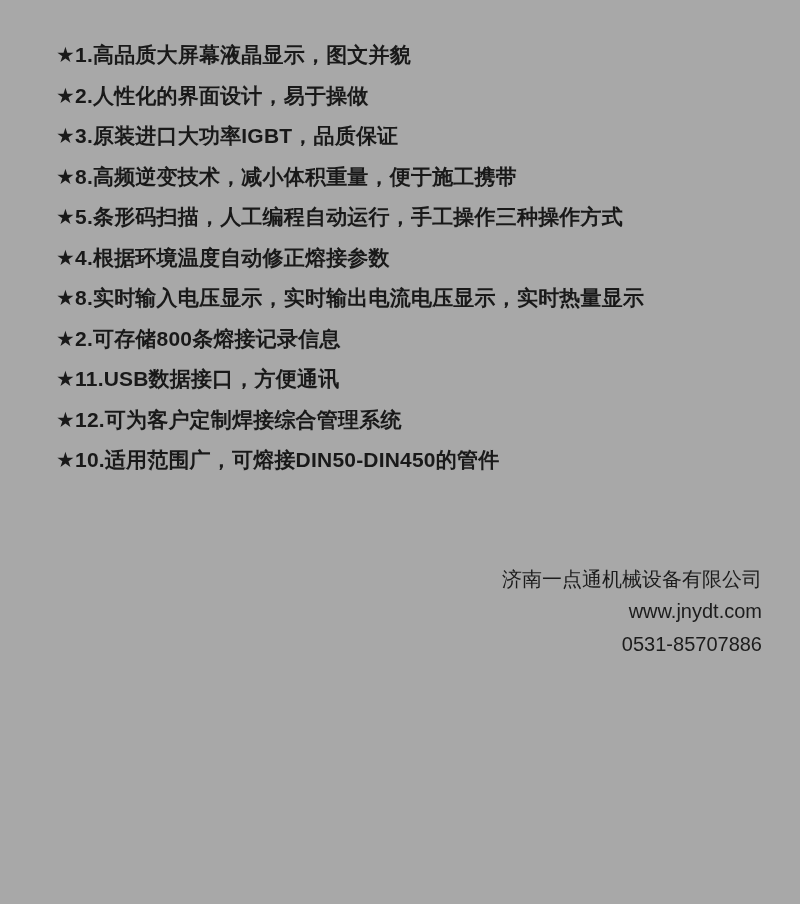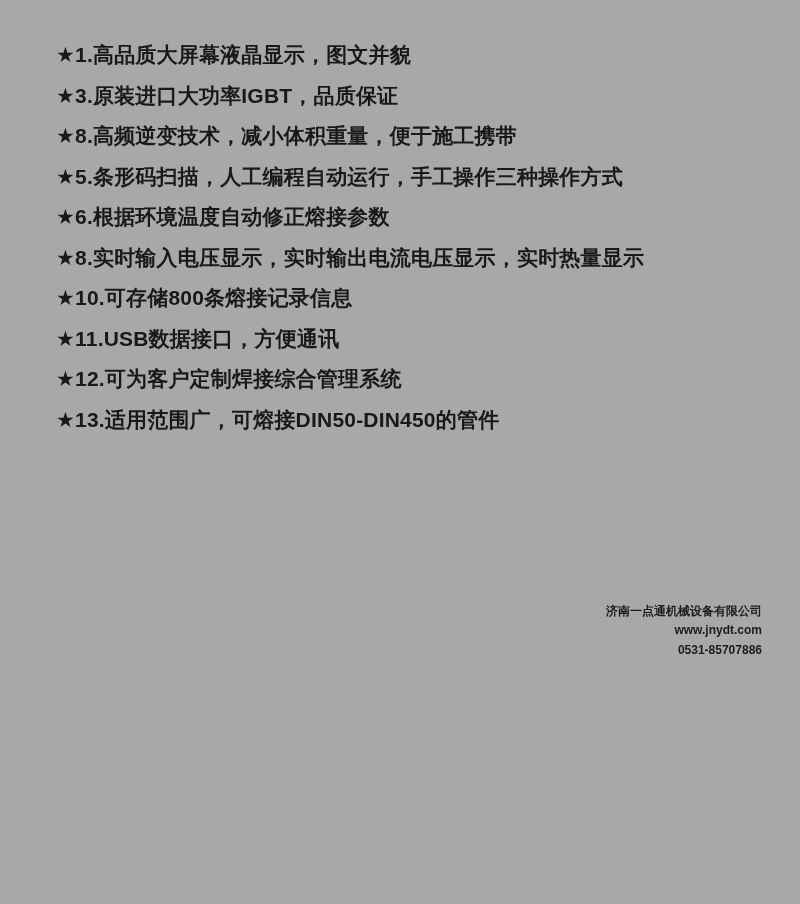--- a/index.html
+++ b/index.html
@@ -36,43 +36,44 @@
     white-space: nowrap;
     letter-spacing: 0.2px;
   }
   .footer {
     position: absolute;
     right: 38px;
     bottom: 28px;
     text-align: right;
   }
   .footer-line {
-    font-size: 12px;
-    font-weight: 700;
+    font-size: 20px;
+    font-weight: 400;
     color: #1c1c1c;
     line-height: 1.62;
     white-space: nowrap;
   }
 </style>
 </head>
 <body>
 
 <div class="page">
 
   <div class="feature-list">
     <div class="feature-item">★1.高品质大屏幕液晶显示，图文并貌</div>
+    <div class="feature-item">★2.人性化的界面设计，易于操做</div>
     <div class="feature-item">★3.原装进口大功率IGBT，品质保证</div>
     <div class="feature-item">★8.高频逆变技术，减小体积重量，便于施工携带</div>
     <div class="feature-item">★5.条形码扫描，人工编程自动运行，手工操作三种操作方式</div>
-    <div class="feature-item">★6.根据环境温度自动修正熔接参数</div>
+    <div class="feature-item">★4.根据环境温度自动修正熔接参数</div>
     <div class="feature-item">★8.实时输入电压显示，实时输出电流电压显示，实时热量显示</div>
-    <div class="feature-item">★10.可存储800条熔接记录信息</div>
+    <div class="feature-item">★2.可存储800条熔接记录信息</div>
     <div class="feature-item">★11.USB数据接口，方便通讯</div>
     <div class="feature-item">★12.可为客户定制焊接综合管理系统</div>
-    <div class="feature-item">★13.适用范围广，可熔接DIN50-DIN450的管件</div>
+    <div class="feature-item">★10.适用范围广，可熔接DIN50-DIN450的管件</div>
   </div>
 
   <div class="footer">
     <div class="footer-line">济南一点通机械设备有限公司</div>
     <div class="footer-line">www.jnydt.com</div>
     <div class="footer-line">0531-85707886</div>
   </div>
 
 </div>
 

